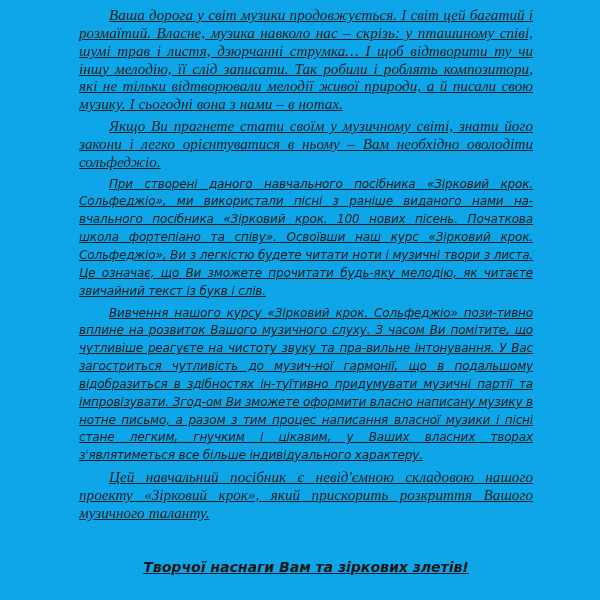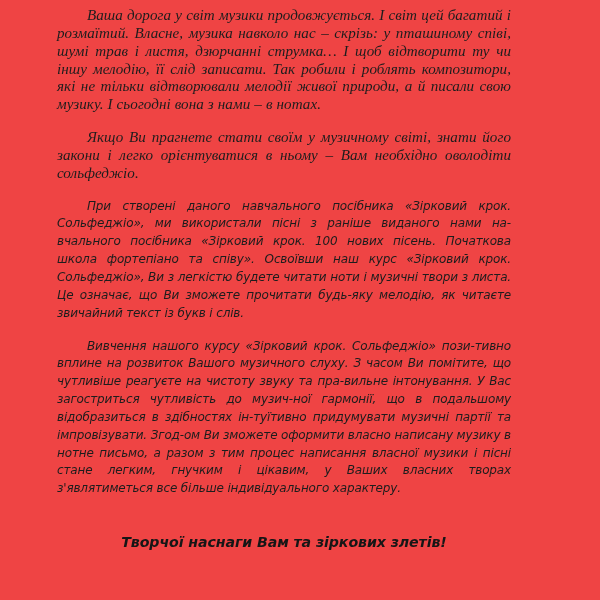--- a/index.html
+++ b/index.html
@@ -13,23 +13,24 @@
     overflow: hidden;
     font-family: "Liberation Serif", "DejaVu Serif", serif;
     color: #1d1d1d;
     -webkit-font-smoothing: antialiased;
   }
 
   #page {
     position: relative;
     width: 600px;
     height: 600px;
-    background: #ef4444;
+    background: #0ea5e9;
     box-sizing: border-box;
-    padding: 7px 73px 0 57px;
+    padding: 7px 73px 0 79px;
+    text-decoration: underline;
   }
 
   .textblock {
     width: 454px;
   }
 
   p.para {
     margin: 0;
     text-align: justify;
     text-justify: inter-word;
@@ -50,21 +51,21 @@
   
   p.sans-it {
     font-family: "DejaVu Sans", "Liberation Sans", sans-serif;
     font-size: 12px;
     line-height: 17.85px;
     letter-spacing: -0.15px;
     word-spacing: 0px;
   }
 
   p.para + p.para {
-    margin-top: 15px;
+    margin-top: 4px;
   }
 
   .closing {
     margin: 17px;
     padding-top: 19px;
     text-align: center;
     font-family: "DejaVu Sans", "Liberation Sans", sans-serif;
     font-style: italic;
     font-weight: bold;
     font-size: 14.2px;
@@ -80,17 +81,18 @@
   <div class="textblock">
 
     <p class="para serif-it">Ваша дорога у світ музики продовжується. І світ цей багатий і розмаїтий. Власне, музика навколо нас – скрізь: у пташиному співі, шумі трав і листя, дзюрчанні струмка… І щоб відтворити ту чи іншу мелодію, її слід записати. Так робили і роблять композитори, які не тільки відтворювали мелодії живої природи, а й писали свою музику. І сьогодні вона з нами – в нотах.</p>
 
     <p class="para serif-it">Якщо Ви прагнете стати своїм у музичному світі, знати його закони і легко орієнтуватися в ньому – Вам необхідно оволодіти сольфеджіо.</p>
 
     <p class="para sans-it">При створені даного навчального посібника «Зірковий крок. Сольфеджіо», ми використали пісні з раніше виданого нами на-вчального посібника «Зірковий крок. 100 нових пісень. Початкова школа фортепіано та співу». Освоївши наш курс «Зірковий крок. Сольфеджіо», Ви з легкістю будете читати ноти і музичні твори з листа. Це означає, що Ви зможете прочитати будь-яку мелодію, як читаєте звичайний текст із букв і слів.</p>
 
     <p class="para sans-it">Вивчення нашого курсу «Зірковий крок. Сольфеджіо»  пози-тивно вплине на розвиток Вашого музичного слуху. З часом Ви помітите, що чутливіше реагуєте на чистоту звуку та пра-вильне інтонування. У Вас загостриться чутливість до музич-ної гармонії, що в подальшому відобразиться в здібностях ін-туїтивно придумувати музичні партії та  імпровізувати. Згод-ом Ви зможете оформити власно написану музику в нотне письмо, а разом з тим процес написання власної музики і пісні стане легким, гнучким і цікавим, у Ваших власних творах з'являтиметься все більше індивідуального характеру.</p>
 
+    <p class="para serif-it">Цей навчальний посібник є невід'ємною складовою нашого проекту «Зірковий крок», який прискорить розкриття Вашого музичного таланту.</p>
 
     <p class="closing">Творчої наснаги Вам та зіркових злетів!</p>
 
   </div>
 </div>
 
 </body></html>

